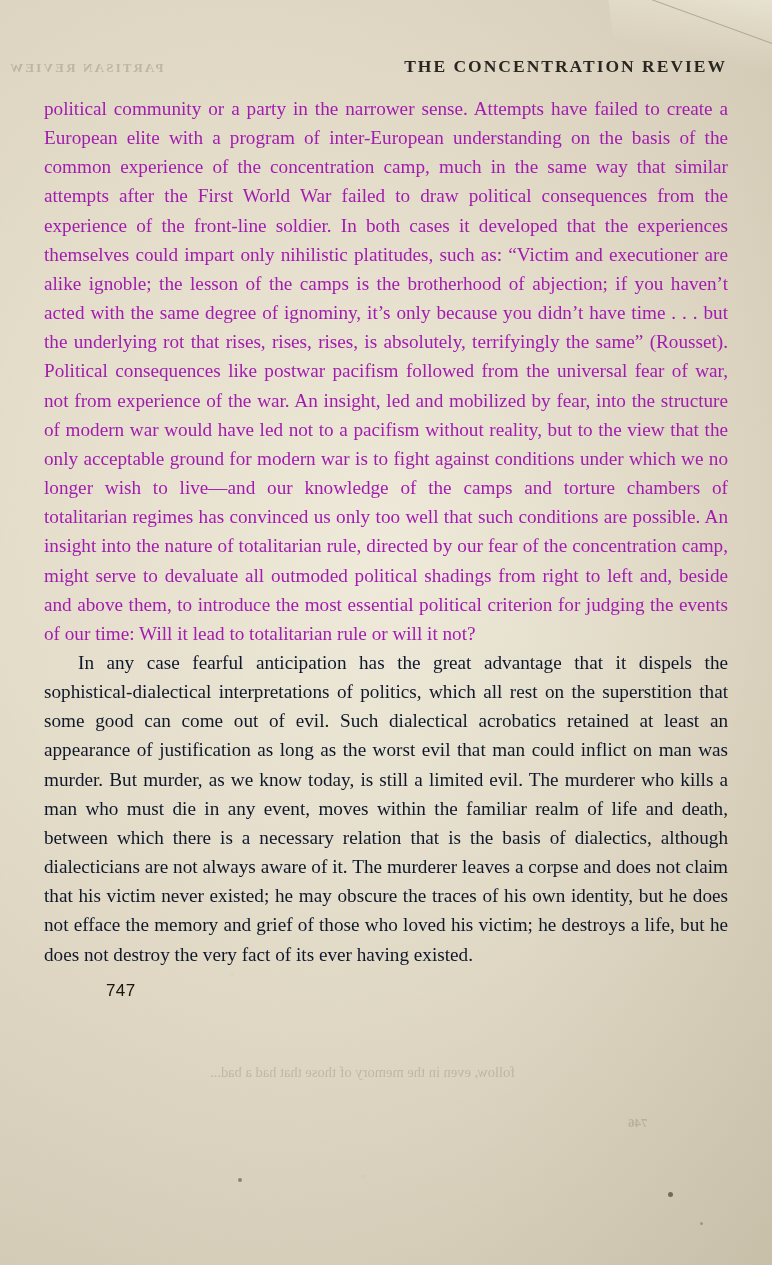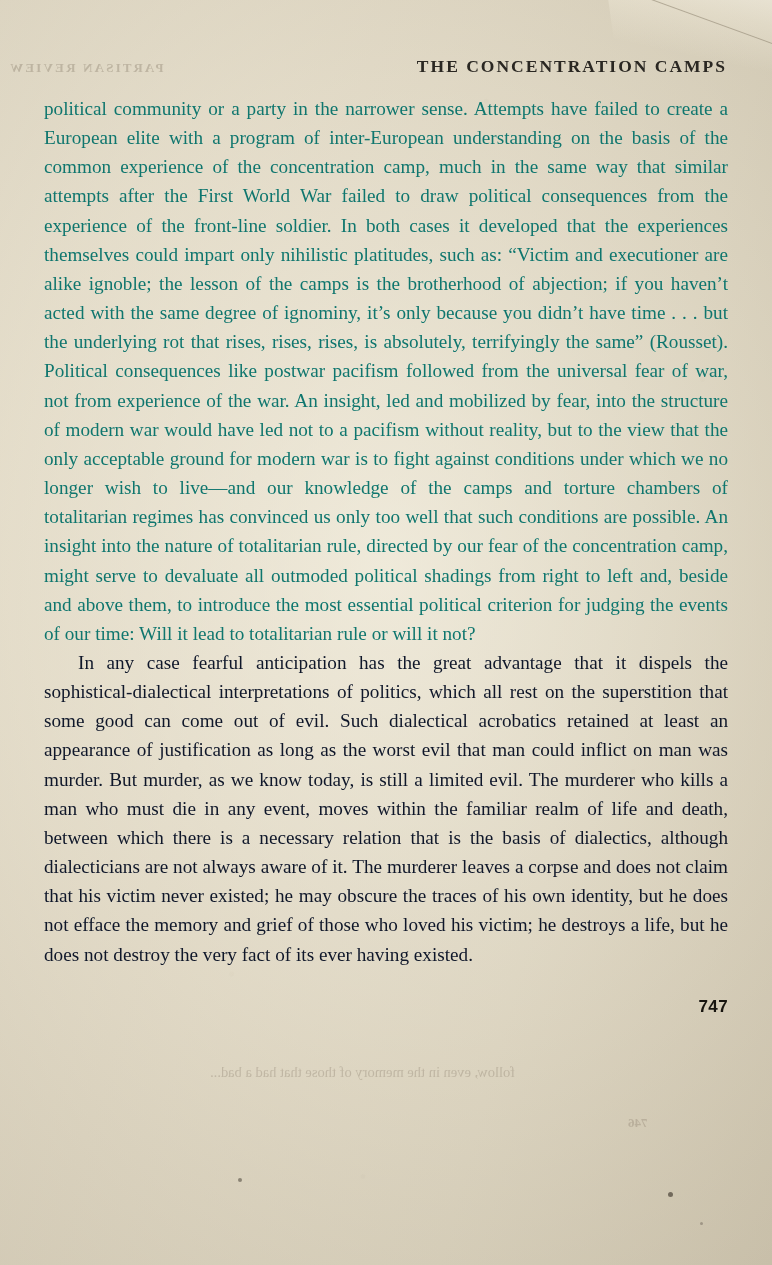--- a/index.html
+++ b/index.html
@@ -105,32 +105,31 @@
     font-size: 19.2px;
     line-height: 29.15px;
     color: #0f172a;
     hyphens: none;
   }
   .body-text p.indent {
     text-indent: 34px;
   }
   
   .body-text p.fade {
-    color: #0f766e;
+    color: #a21caf;
   }
 
   .folio {
-    margin-top: 28px;
+    margin-top: 12px;
     margin-left: 62px;
     font-family: "Liberation Sans", sans-serif;
-    font-weight: 700;
+    font-weight: 400;
     font-size: 17px;
     color: #17150f;
     letter-spacing: .4px;
-    text-align: right;
   }
 
   .speck {
     position: absolute;
     background: #4a4338;
     border-radius: 50%;
     opacity: .55;
     pointer-events: none;
   }
   .s1 { left: 238px; top: 1178px; width: 4px; height: 4px; }
@@ -143,21 +142,21 @@
 <div class="page"></div>
 <div class="grain"></div>
 <div class="corner-curl"></div>
 <div class="corner-line"></div>
 
 <div class="ghost-head">PARTISAN REVIEW</div>
 <div class="ghost-line ghost-1">follow, even in the memory of those that had a bad...</div>
 <div class="ghost-line ghost-2">746</div>
 
 <div class="content">
-  <div class="running-head">THE CONCENTRATION CAMPS</div>
+  <div class="running-head">THE CONCENTRATION REVIEW</div>
 
   <div class="body-text">
     <p class="fade">political community or a party in the narrower sense. Attempts have failed to create a European elite with a program of inter-European understanding on the basis of the common experience of the concentration camp, much in the same way that similar attempts after the First World War failed to draw political consequences from the experience of the front-line soldier. In both cases it developed that the experiences themselves could impart only nihilistic platitudes, such as: “Victim and executioner are alike ignoble; the lesson of the camps is the brotherhood of abjection; if you haven’t acted with the same degree of ignominy, it’s only because you didn’t have time . . . but the underlying rot that rises, rises, rises, is absolutely, terrifyingly the same” (Rousset). Political consequences like postwar pacifism followed from the universal fear of war, not from experience of the war. An insight, led and mobilized by fear, into the structure of modern war would have led not to a pacifism without reality, but to the view that the only acceptable ground for modern war is to fight against conditions under which we no longer wish to live—and our knowledge of the camps and torture chambers of totalitarian regimes has convinced us only too well that such conditions are possible. An insight into the nature of totalitarian rule, directed by our fear of the concentration camp, might serve to devaluate all outmoded political shadings from right to left and, beside and above them, to introduce the most essential political criterion for judging the events of our time: Will it lead to totalitarian rule or will it not?</p>
     <p class="indent">In any case fearful anticipation has the great advantage that it dispels the sophistical-dialectical interpretations of politics, which all rest on the superstition that some good can come out of evil. Such dialectical acrobatics retained at least an appearance of justification as long as the worst evil that man could inflict on man was murder. But murder, as we know today, is still a limited evil. The murderer who kills a man who must die in any event, moves within the familiar realm of life and death, between which there is a necessary relation that is the basis of dialectics, although dialecticians are not always aware of it. The murderer leaves a corpse and does not claim that his victim never existed; he may obscure the traces of his own identity, but he does not efface the memory and grief of those who loved his victim; he destroys a life, but he does not destroy the very fact of its ever having existed.</p>
   </div>
 
   <div class="folio">747</div>
 </div>
 
 <span class="speck s1"></span>

